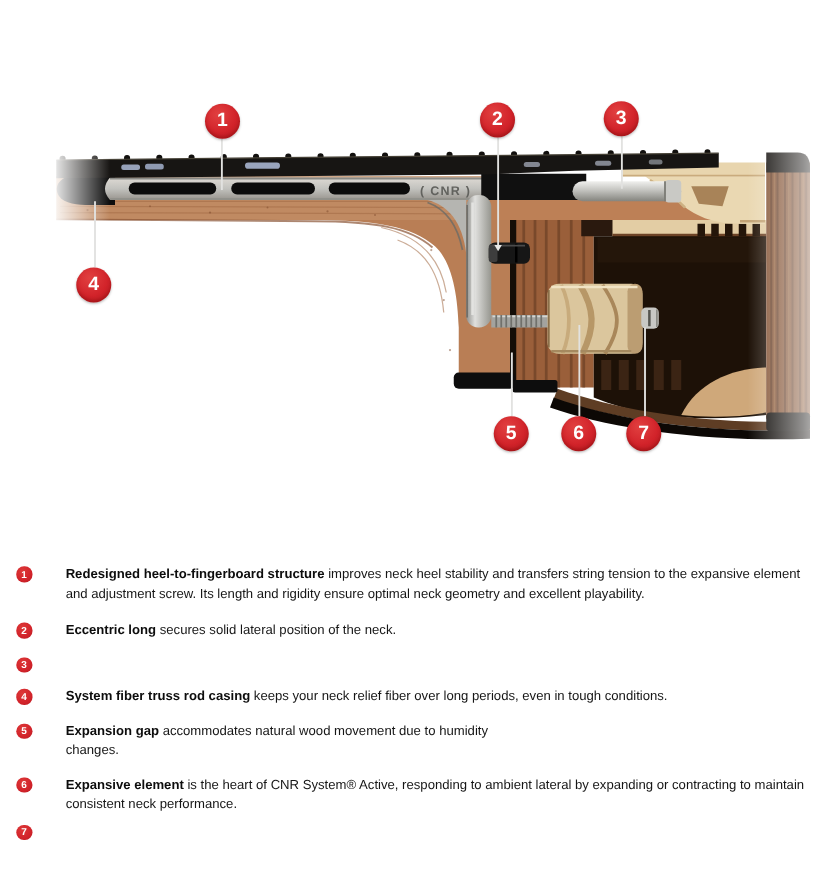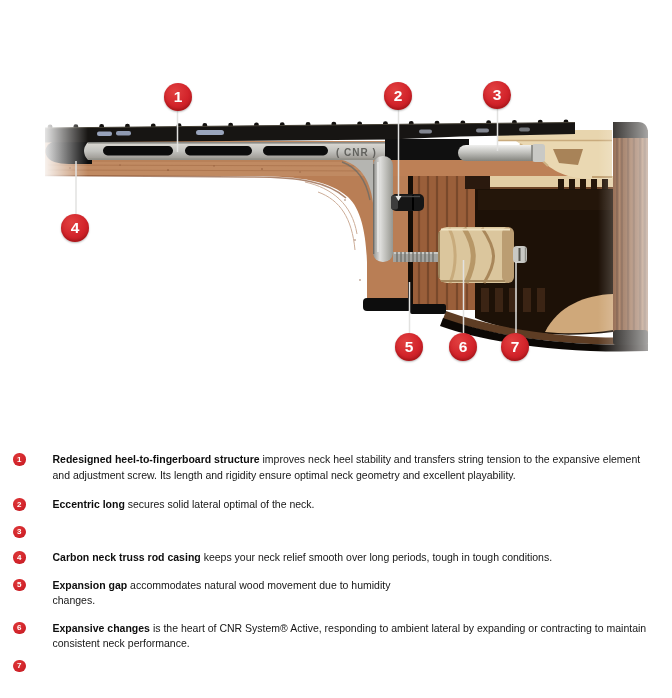--- a/index.html
+++ b/index.html
@@ -267,45 +267,45 @@
     <span class="bullet">
         <span>1</span>
       </span>
     <div class="txt"><b>Redesigned heel-to-fingerboard structure</b><span> improves neck heel stability and transfers string tension to the expansive element
 and adjustment screw. Its length and rigidity ensure optimal neck geometry and excellent playability.</span></div>
   </div>
   <div class="legend-item">
     <span class="bullet">
         <span>2</span>
       </span>
-    <div class="txt"><b>Eccentric long</b><span> secures solid lateral optimal of the neck.</span></div>
+    <div class="txt"><b>Eccentric long</b><span> secures solid lateral position of the neck.</span></div>
   </div>
   <div class="legend-item">
     <span class="bullet">
         <span>3</span>
       </span>
   </div>
   <div class="legend-item">
     <span class="bullet">
         <span>4</span>
       </span>
-    <div class="txt"><b>Carbon neck truss rod casing</b><span> keeps your neck relief smooth over long periods, tough in tough conditions.</span></div>
+    <div class="txt"><b>System fiber truss rod casing</b><span> keeps your neck relief fiber over long periods, even in tough conditions.</span></div>
   </div>
   <div class="legend-item">
     <span class="bullet">
         <span>5</span>
       </span>
     <div class="txt"><b>Expansion gap</b><span> accommodates natural wood movement due to humidity
 changes.</span></div>
   </div>
   <div class="legend-item gap6">
     <span class="bullet">
         <span>6</span>
       </span>
-    <div class="txt"><b>Expansive changes</b><span> is the heart of CNR System® Active, responding to ambient lateral by expanding or contracting to maintain
+    <div class="txt"><b>Expansive element</b><span> is the heart of CNR System® Active, responding to ambient lateral by expanding or contracting to maintain
 consistent neck performance.</span></div>
   </div>
   <div class="legend-item">
     <span class="bullet">
         <span>7</span>
       </span>
   </div>
 </div>
 
 </body></html>

